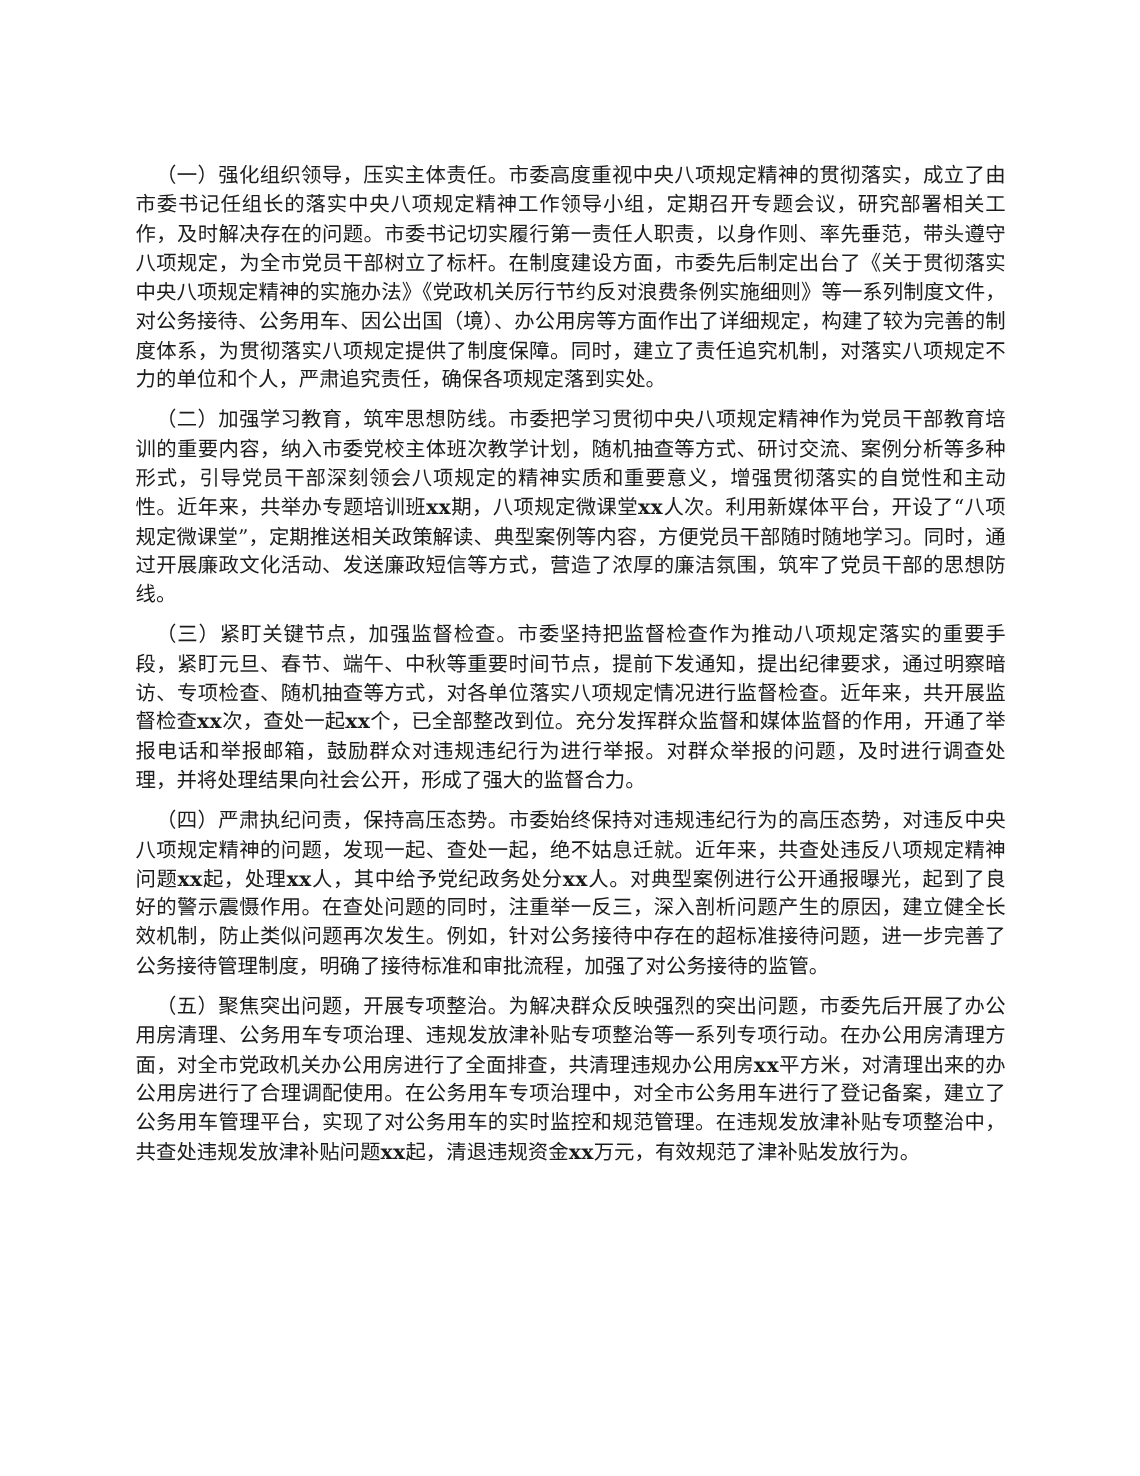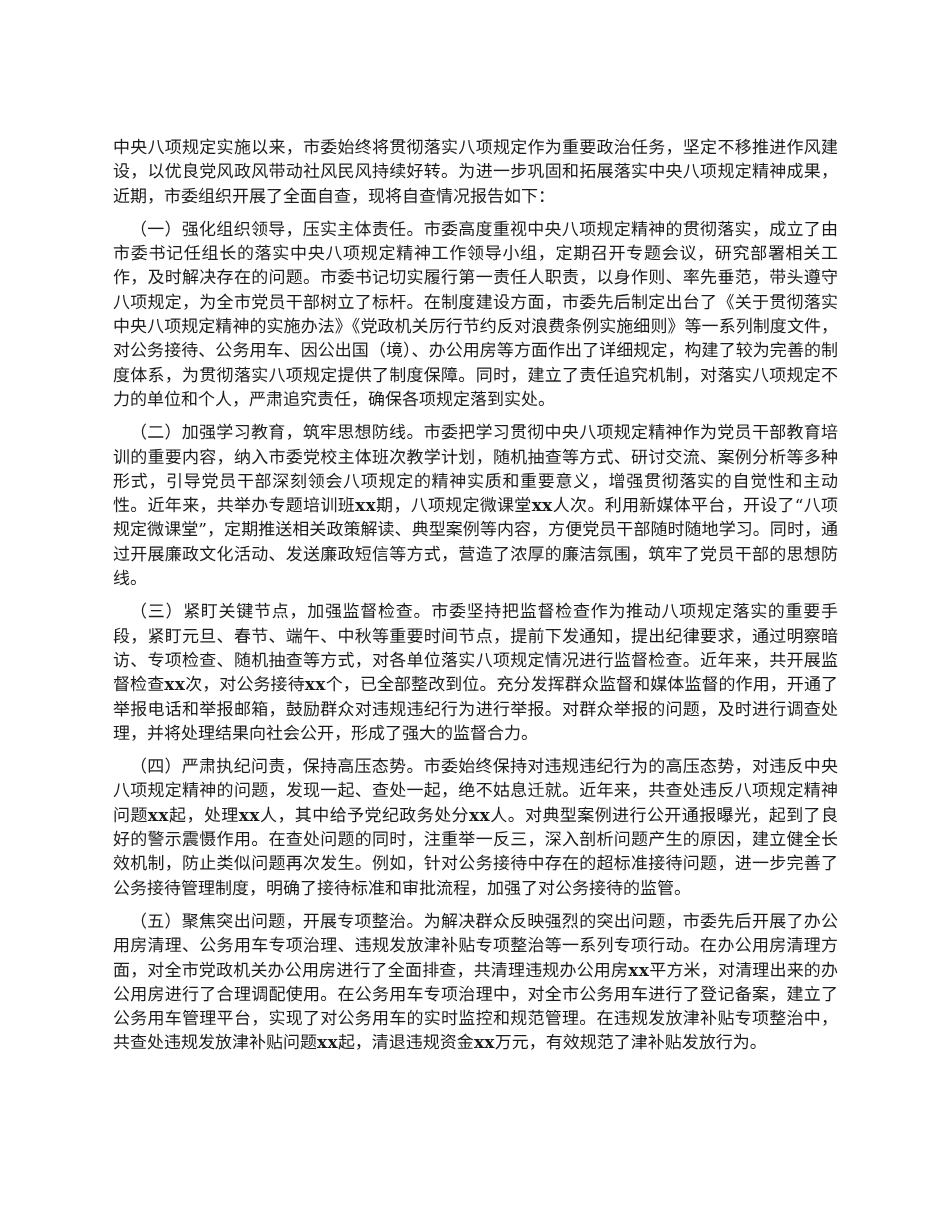--- a/index.html
+++ b/index.html
@@ -57,26 +57,25 @@
     letter-spacing: 0.3px;
   }
 </style>
 </head>
 <body>
 
 <div id="page">
 
   <h1 id="doc-title"></h1>
 
-  <p class="para lead">中央八项规定实施以来，市委始终将贯彻落实八项规定作为重要政治任务，坚定不移推进作风建设，以优良党风政风带动社风民风持续好转。为进一步巩固和拓展落实中央八项规定精神成果，近期，市委组织开展了全面自查，现将自查情况报告如下：</p>
 
 
   <p class="para indent1"><span>（一）强化组织领导，压实主体责任。市委高度重视中央八项规定精神的贯彻落实，成立了由市委书记任组长的落实中央八项规定精神工作领导小组，定期召开专题会议，研究部署相关工作，及时解决存在的问题。市委书记切实履行第一责任人职责，以身作则、率先垂范，带头遵守八项规定，为全市党员干部树立了标杆。在制度建设方面，市委先后制定出台了《关于贯彻落实中央八项规定精神的实施办法》《党政机关厉行节约反对浪费条例实施细则》等一系列制度文件，对公务接待、公务用车、因公出国（境）、办公用房等方面作出了详细规定，构建了较为完善的制度体系，为贯彻落实八项规定提供了制度保障。同时，建立了责任追究机制，对落实八项规定不力的单位和个人，严肃追究责任，确保各项规定落到实处。</span></p>
 
   <p class="para indent1"><span>（二）加强学习教育，筑牢思想防线。市委把学习贯彻中央八项规定精神作为党员干部教育培训的重要内容，纳入市委党校主体班次教学计划，随机抽查等方式、研讨交流、案例分析等多种形式，引导党员干部深刻领会八项规定的精神实质和重要意义，增强贯彻落实的自觉性和主动性。近年来，共举办专题培训班</span><span class="num">xx</span><span>期，八项规定微课堂</span><span class="num">xx</span><span>人次。利用新媒体平台，开设了“八项规定微课堂”，定期推送相关政策解读、典型案例等内容，方便党员干部随时随地学习。同时，通过开展廉政文化活动、发送廉政短信等方式，营造了浓厚的廉洁氛围，筑牢了党员干部的思想防线。</span></p>
 
-  <p class="para indent1"><span>（三）紧盯关键节点，加强监督检查。市委坚持把监督检查作为推动八项规定落实的重要手段，紧盯元旦、春节、端午、中秋等重要时间节点，提前下发通知，提出纪律要求，通过明察暗访、专项检查、随机抽查等方式，对各单位落实八项规定情况进行监督检查。近年来，共开展监督检查</span><span class="num">xx</span><span>次，对公务接待</span><span class="num">xx</span><span>个，已全部整改到位。充分发挥群众监督和媒体监督的作用，开通了举报电话和举报邮箱，鼓励群众对违规违纪行为进行举报。对群众举报的问题，及时进行调查处理，并将处理结果向社会公开，形成了强大的监督合力。</span></p>
+  <p class="para indent1"><span>（三）紧盯关键节点，加强监督检查。市委坚持把监督检查作为推动八项规定落实的重要手段，紧盯元旦、春节、端午、中秋等重要时间节点，提前下发通知，提出纪律要求，通过明察暗访、专项检查、随机抽查等方式，对各单位落实八项规定情况进行监督检查。近年来，共开展监督检查</span><span class="num">xx</span><span>次，查处一起</span><span class="num">xx</span><span>个，已全部整改到位。充分发挥群众监督和媒体监督的作用，开通了举报电话和举报邮箱，鼓励群众对违规违纪行为进行举报。对群众举报的问题，及时进行调查处理，并将处理结果向社会公开，形成了强大的监督合力。</span></p>
 
   <p class="para indent1"><span>（四）严肃执纪问责，保持高压态势。市委始终保持对违规违纪行为的高压态势，对违反中央八项规定精神的问题，发现一起、查处一起，绝不姑息迁就。近年来，共查处违反八项规定精神问题</span><span class="num">xx</span><span>起，处理</span><span class="num">xx</span><span>人，其中给予党纪政务处分</span><span class="num">xx</span><span>人。对典型案例进行公开通报曝光，起到了良好的警示震慑作用。在查处问题的同时，注重举一反三，深入剖析问题产生的原因，建立健全长效机制，防止类似问题再次发生。例如，针对公务接待中存在的超标准接待问题，进一步完善了公务接待管理制度，明确了接待标准和审批流程，加强了对公务接待的监管。</span></p>
 
   <p class="para indent1"><span>（五）聚焦突出问题，开展专项整治。为解决群众反映强烈的突出问题，市委先后开展了办公用房清理、公务用车专项治理、违规发放津补贴专项整治等一系列专项行动。在办公用房清理方面，对全市党政机关办公用房进行了全面排查，共清理违规办公用房</span><span class="num">xx</span><span>平方米，对清理出来的办公用房进行了合理调配使用。在公务用车专项治理中，对全市公务用车进行了登记备案，建立了公务用车管理平台，实现了对公务用车的实时监控和规范管理。在违规发放津补贴专项整治中，共查处违规发放津补贴问题</span><span class="num">xx</span><span>起，清退违规资金</span><span class="num">xx</span><span>万元，有效规范了津补贴发放行为。</span></p>
 
 </div>
 
 </body></html>

